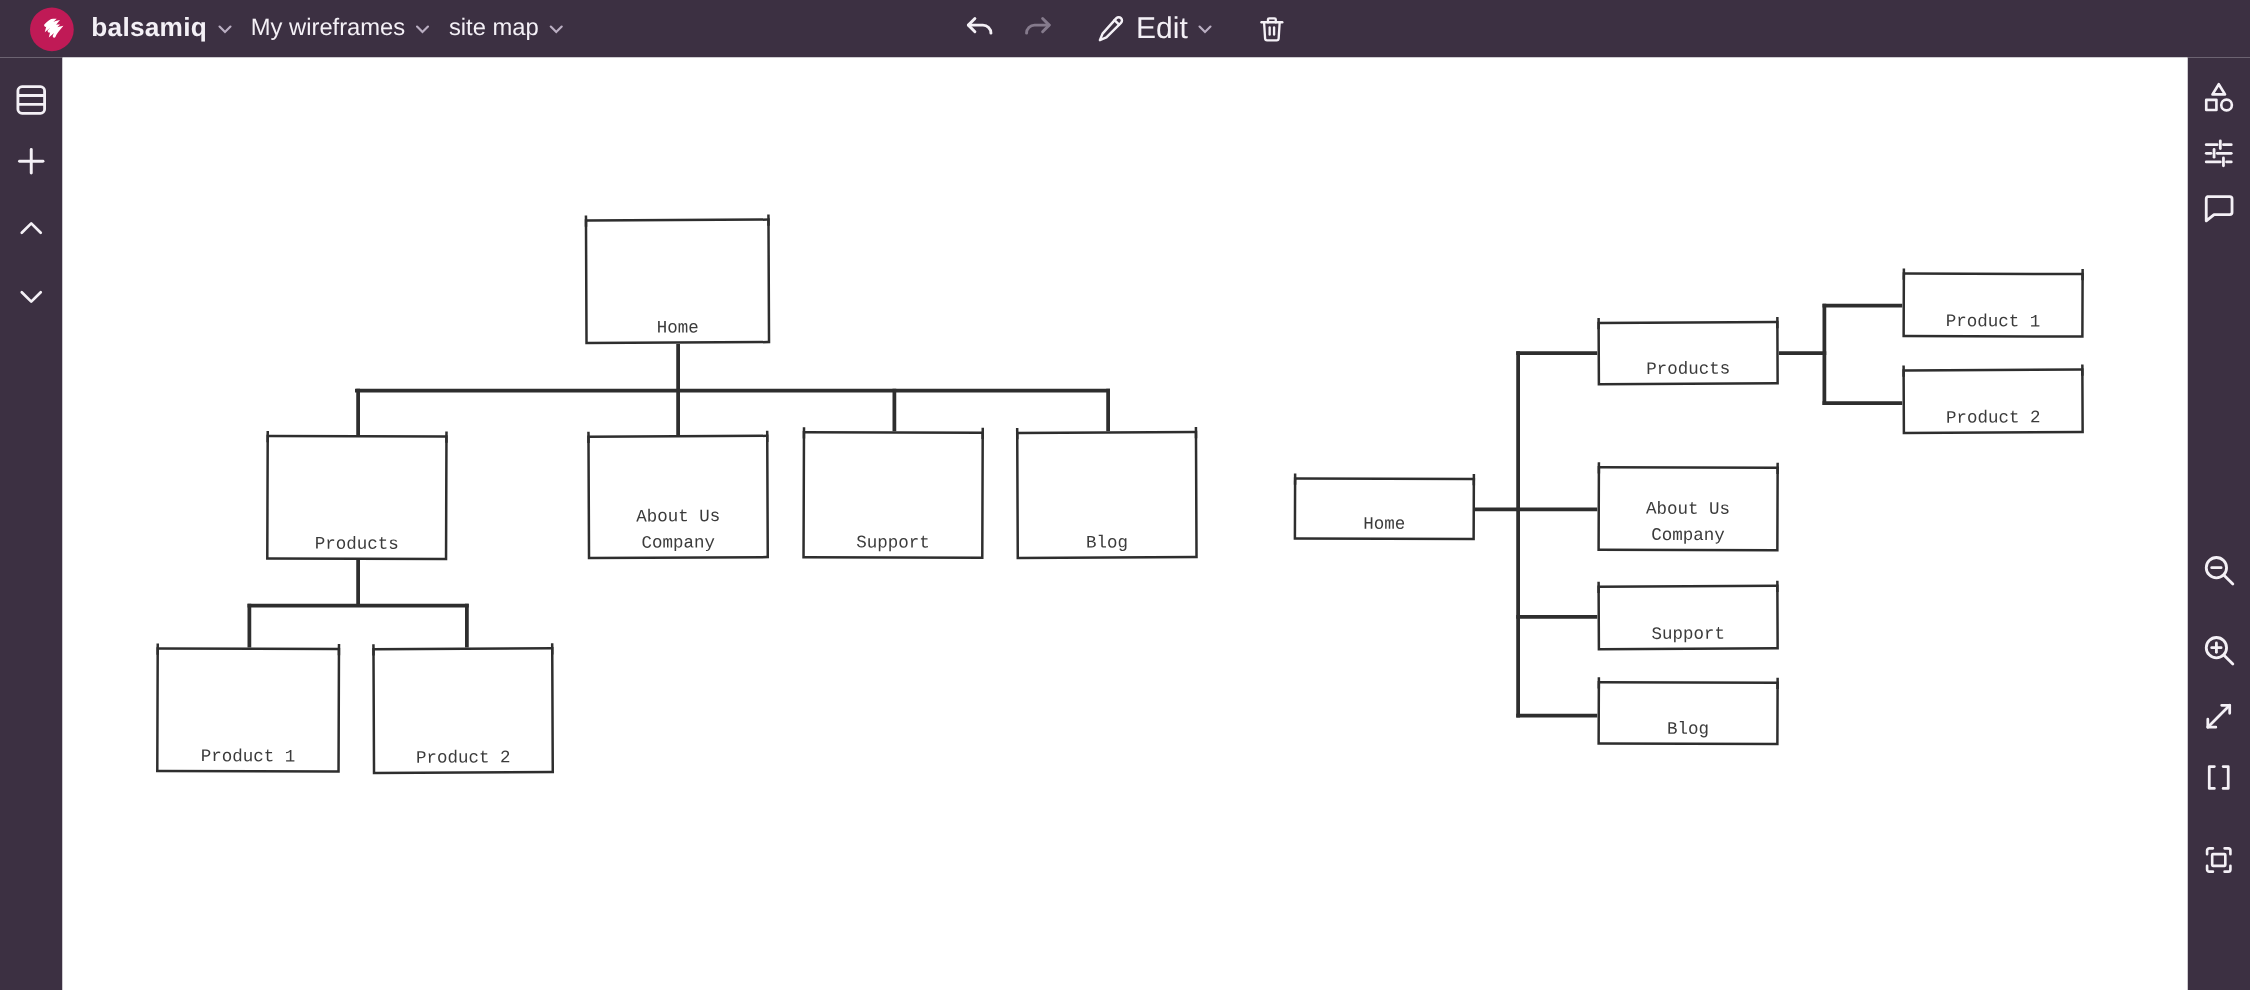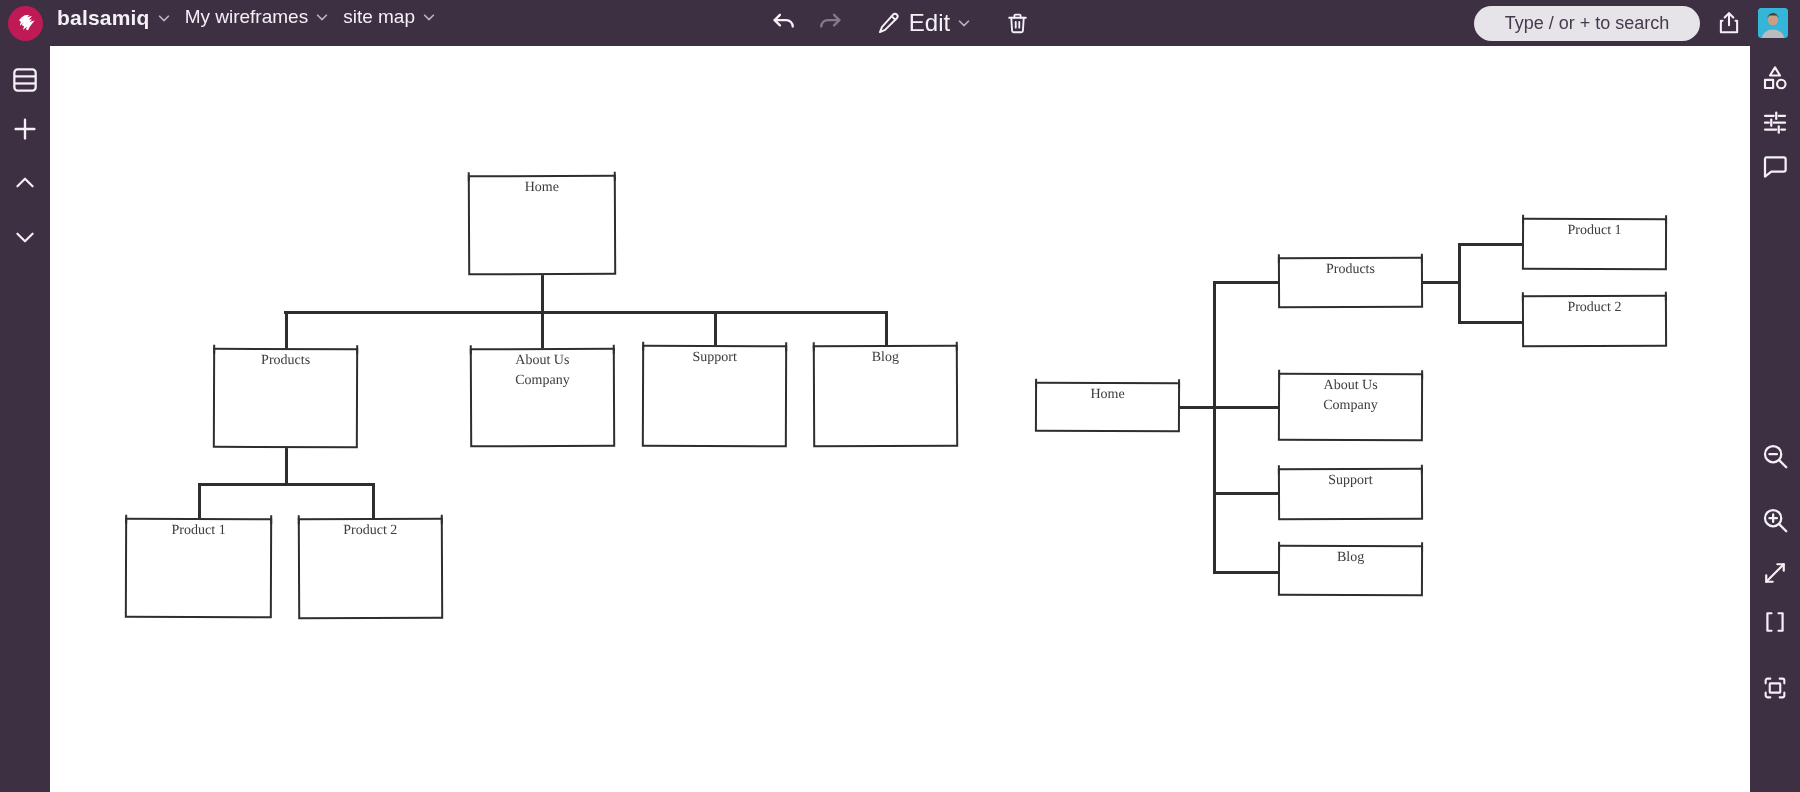--- a/index.html
+++ b/index.html
@@ -4,21 +4,21 @@
 <style>
   * { box-sizing: border-box; margin: 0; padding: 0; }
   html,body { width:1800px; height:792px; overflow:hidden; background:#fff;
               font-family:"Liberation Sans", sans-serif; }
   .app { position:relative; width:1800px; height:792px; }
 
   
   .topbar { position:absolute; top:0; left:0; width:1800px; height:46px;
             background:#3c3042; display:grid; grid-template-columns:1fr auto 1fr;
             align-items:center; color:#f4f0f6; }
-  .tb-left  { display:flex; align-items:flex-start; gap:14px; padding-left:8px; }
+  .tb-left  { display:flex; align-items:center; gap:14px; padding-left:24px; }
   .tb-mid   { display:flex; align-items:center; gap:18px; }
   .tb-right { display:flex; align-items:center; gap:16px; justify-content:flex-end; padding-right:12px; }
   .logo-badge { width:35px; height:35px; border-radius:50%; background:#c01a56;
                 display:flex; align-items:center; justify-content:center; }
   .brand { font-size:21px; font-weight:bold; letter-spacing:.2px; }
   .menu-item { display:flex; align-items:center; gap:7px; font-size:19px; cursor:pointer; }
   .chev { color:#baaec2; display:flex; }
   .tbtn { display:flex; align-items:center; justify-content:center; cursor:pointer; color:#f4f0f6; }
   .tbtn.disabled { color:#857a8c; }
   .search-pill { width:226px; height:35px; border:none; border-radius:18px; background:#e7e4e9;
@@ -31,22 +31,22 @@
   .rail { position:absolute; top:46px; bottom:0; width:50px; background:#3c3042; color:#f4f0f6; }
   .rail-left  { left:0; }
   .rail-right { right:0; }
   .rail .ricon { position:absolute; left:50%; transform:translateX(-50%); cursor:pointer;
                  display:flex; align-items:center; justify-content:center; }
 
   
   .canvas { position:absolute; left:50px; right:50px; top:46px; bottom:0; background:#ffffff; overflow:hidden; }
 
   .sbox { position:absolute; background:#fff; border:2px solid #2e2e2e; color:#3b3b3b;
-          display:flex; align-items:flex-start; justify-content:center; text-align:center;
-          font-family:Liberation Serif, serif; font-size:14px; line-height:1.45;
+          display:flex; align-items:flex-end; justify-content:center; text-align:center;
+          font-family:Liberation Mono, monospace; font-size:14px; line-height:1.45;
           white-space:pre-line; }
   .sbox::before, .sbox::after { content:""; position:absolute; width:2px; height:9px; background:#2e2e2e; top:-5px; }
   .sbox::before { left:-2px; } .sbox::after { right:-2px; }
   .rA { transform:rotate(-0.25deg); } .rB { transform:rotate(0.2deg); }
 
   .hline, .vline { position:absolute; background:#2e2e2e; }
   .hline { height:3px; } .vline { width:3px; }
 
   svg { display:block; }
 </style>
@@ -120,38 +120,20 @@
         <svg width="25" height="25" viewBox="0 0 24 24" fill="none" stroke="currentColor" stroke-width="1.8" stroke-linecap="round" stroke-linejoin="round">
           <path d="M4 6.5 H20"></path>
             <path d="M9 6.5 V4.5 a1 1 0 0 1 1-1 H14 a1 1 0 0 1 1 1 V6.5"></path>
           <path d="M6 6.5 L6.8 19 a1.5 1.5 0 0 0 1.5 1.4 H15.7 a1.5 1.5 0 0 0 1.5-1.4 L18 6.5"></path>
           <path d="M10.3 10.5 V16"></path>
             <path d="M13.7 10.5 V16"></path>
         </svg>
       </div>
     </div>
 
-    <div class="tb-right">
-      <input class="search-pill" value="" placeholder="Type / or + to search" style="">
-      <div class="tbtn">
-        <svg width="26" height="26" viewBox="0 0 24 24" fill="none" stroke="currentColor" stroke-width="1.9" stroke-linecap="round" stroke-linejoin="round">
-          <path d="M8 7 L12 3 L16 7"></path>
-            <path d="M12 3 V14"></path>
-            <path d="M6 10 H4.5 V20.5 H19.5 V10 H18"></path>
-        </svg>
-      </div>
-      <div class="avatar">
-        <svg width="30" height="30" viewBox="0 0 30 30">
-          <rect width="30" height="30" fill="#35b5d8"></rect>
-          <circle cx="15" cy="12" r="5.2" fill="#caa083"></circle>
-          <path d="M9.5 10.5 a5.5 5.5 0 0 1 11 0 l-1.5 -3 h-8Z" fill="#4c3b30"></path>
-          <path d="M4 30 a11 8.5 0 0 1 22 0 Z" fill="#b9bcbf"></path>
-        </svg>
-      </div>
-    </div>
   </div>
 
   <div class="rail rail-left">
     <div class="ricon" style="top:18px;">
       <svg width="32" height="32" viewBox="0 0 24 24" fill="none" stroke="currentColor" stroke-width="1.7" stroke-linejoin="round">
         <rect x="4" y="4" width="16" height="16" rx="2.5"></rect>
           <path d="M4 9.3 H20"></path>
           <path d="M4 14.6 H20"></path>
       </svg>
     </div>

